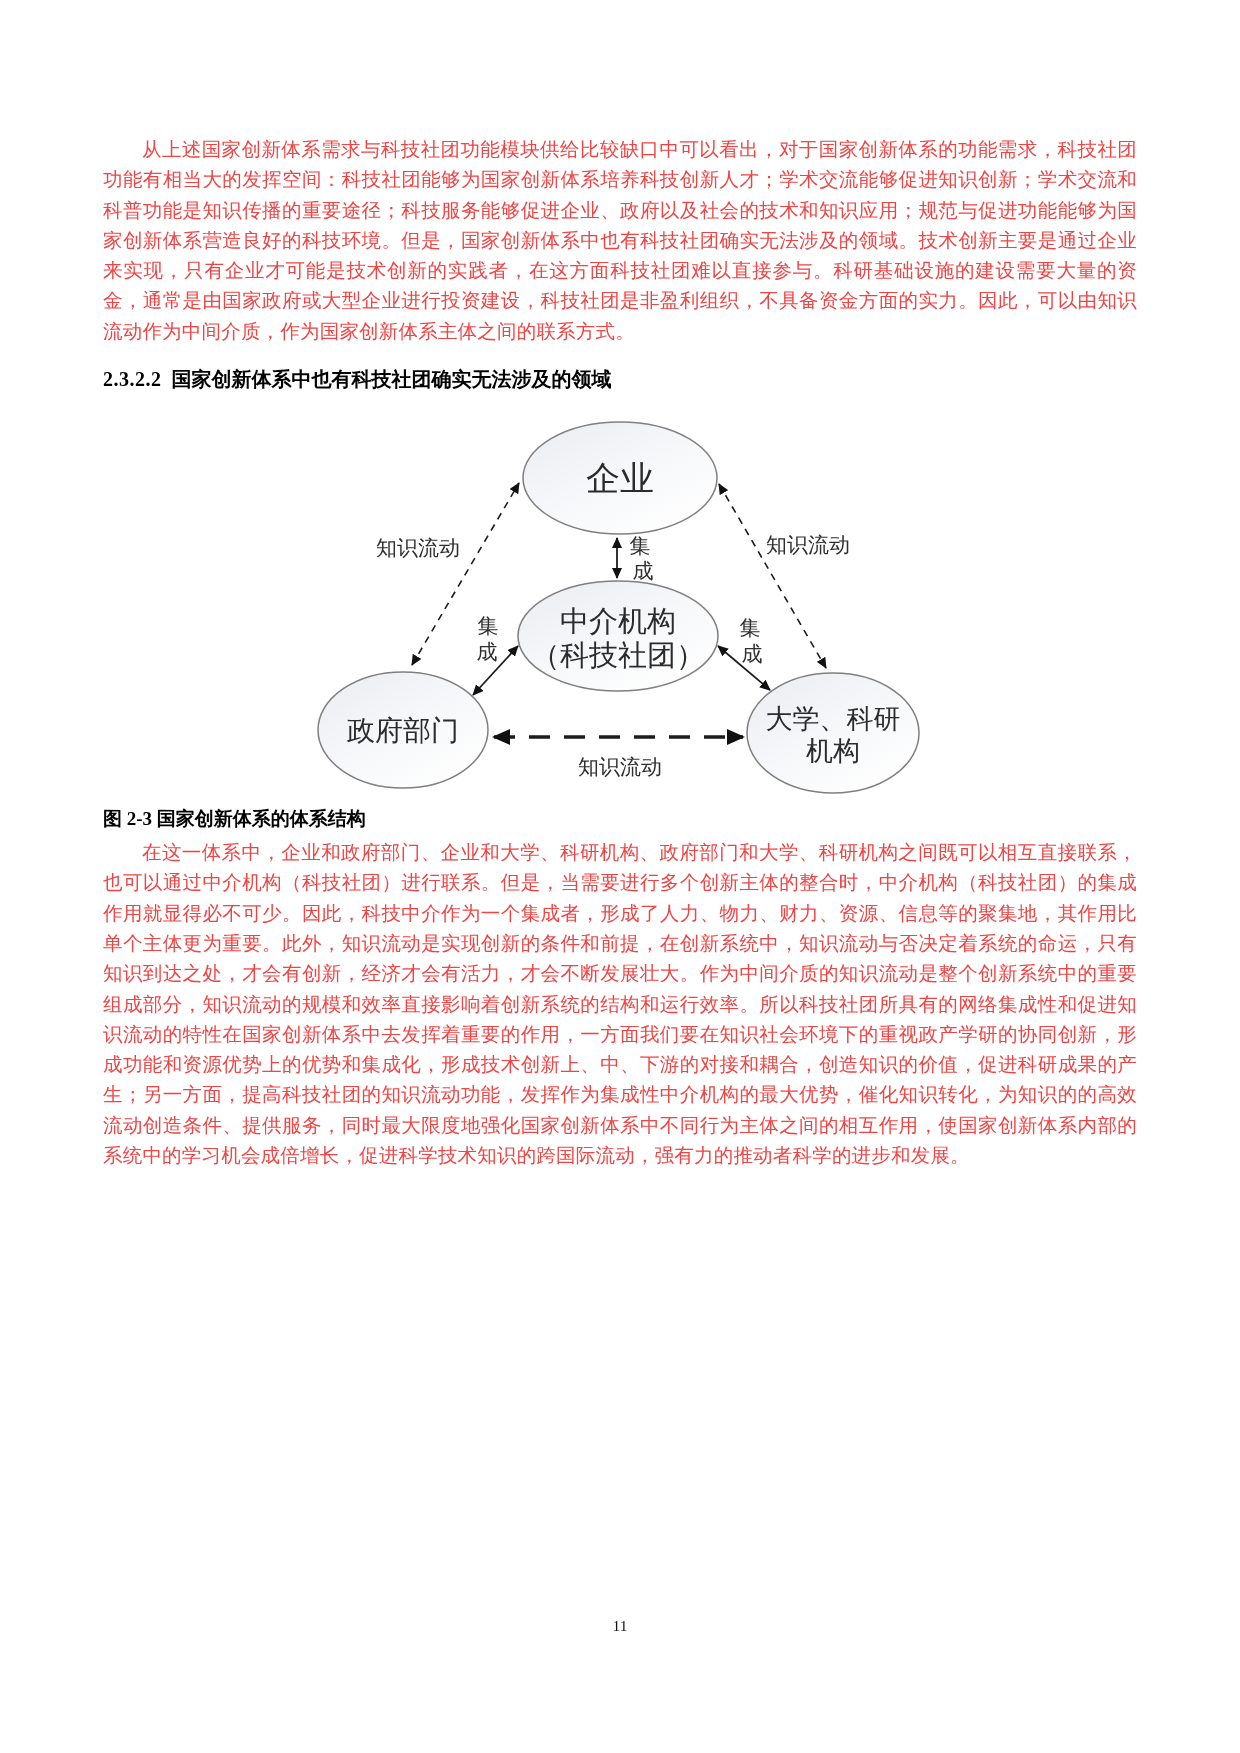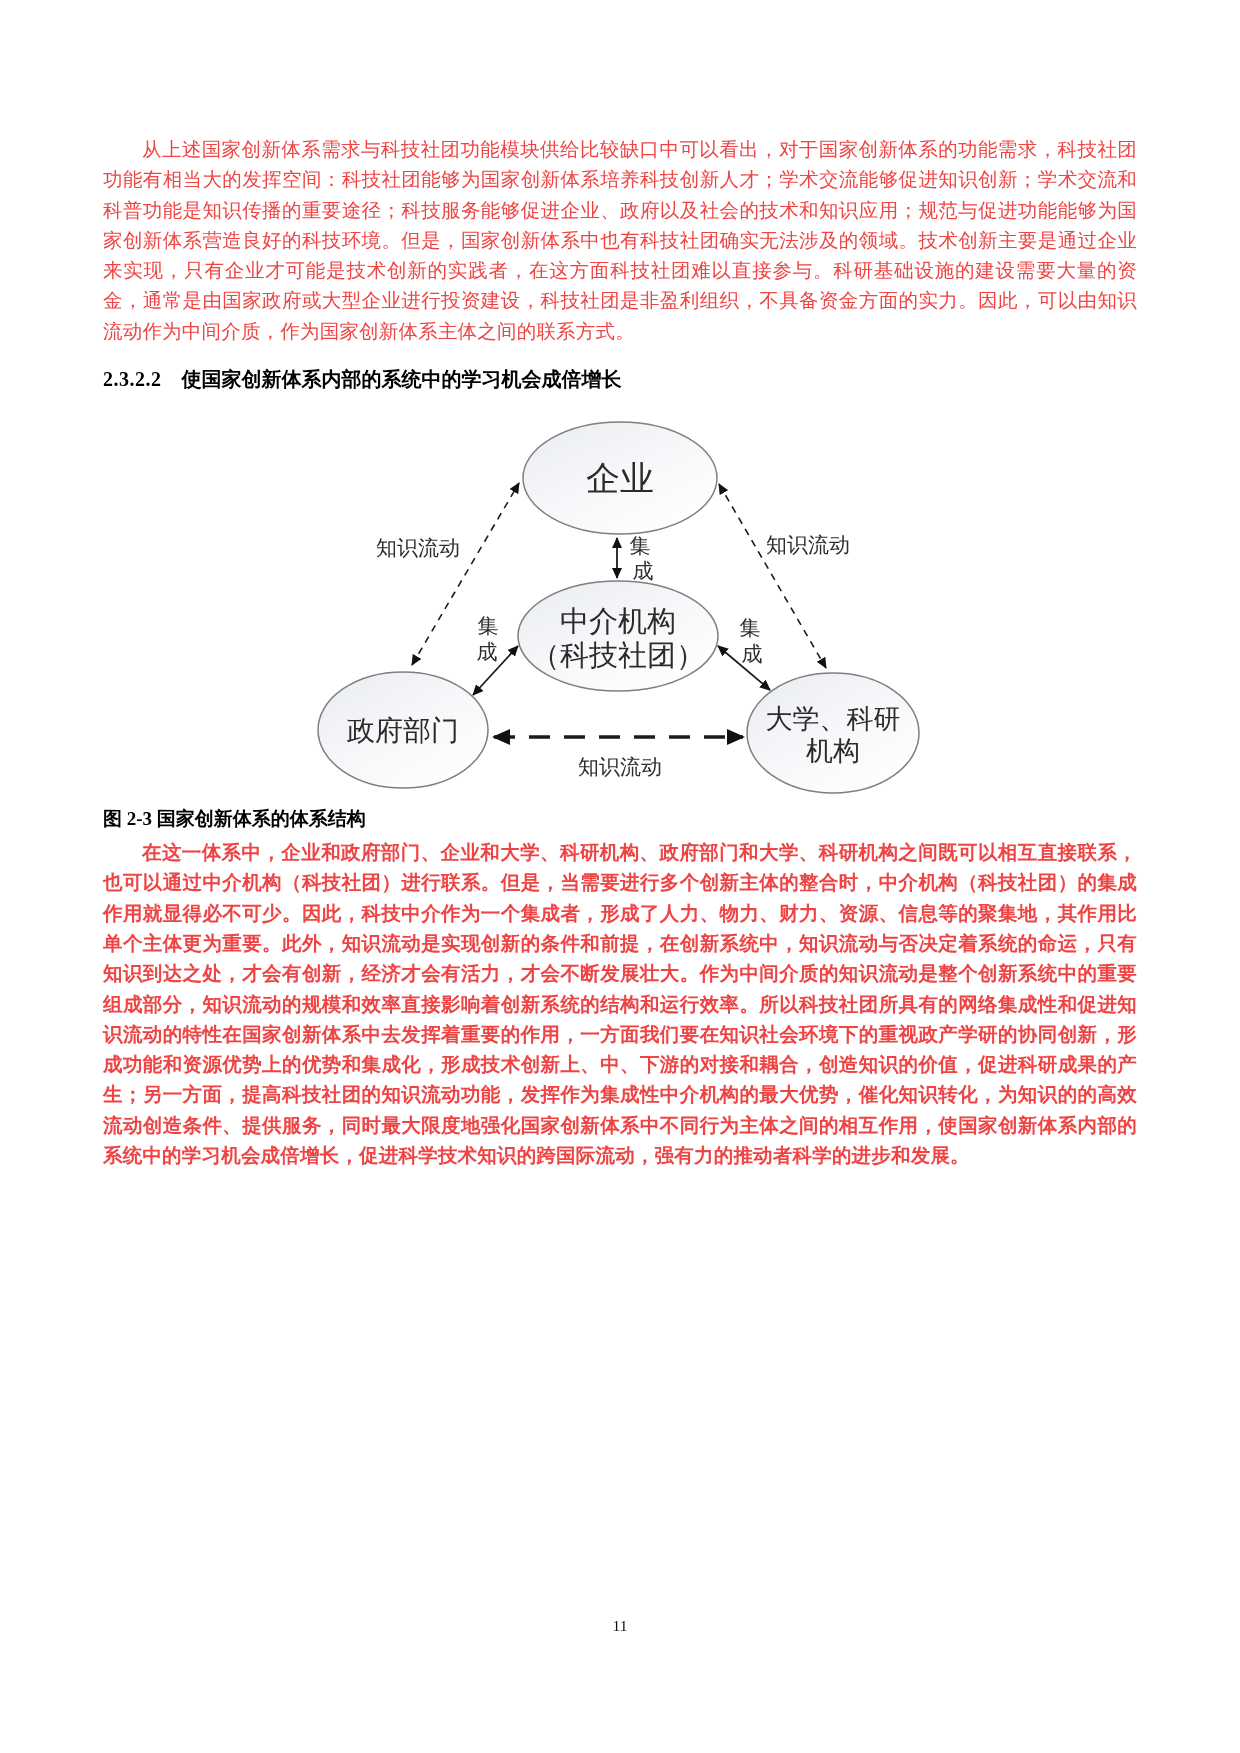--- a/index.html
+++ b/index.html
@@ -25,36 +25,36 @@
     letter-spacing: 0.2px;
   }
   .section-heading {
     margin: 17px 0 0 0;
     font-size: 20px;
     font-weight: bold;
     line-height: 30px;
     color: #000000;
     font-family: "Liberation Serif", "DejaVu Serif", serif;
   }
-  .section-heading .sec-num { margin-right: 20px; letter-spacing: 0.5px; }
+  .section-heading .sec-num { margin-right: 10px; letter-spacing: 0.5px; }
   .figure-block {
     margin: 4px 0 0 0;
     text-align: center;
   }
   .figure-block svg { display: inline-block; }
   .figure-caption {
     margin-top: 2px;
     font-size: 19px;
     line-height: 26px;
     font-weight: bold;
     color: #000000;
     text-align: left;
     font-family: "Liberation Serif", "DejaVu Serif", serif;
   }
-  .para-2 { margin-top: 6px; font-weight: bold; }
+  .para-2 { margin-top: 6px; }
   .page-number {
     position: absolute;
     top: 1617px;
     left: 0;
     width: 100%;
     text-align: center;
     font-size: 15.5px;
     color: #111111;
   }
   
@@ -71,21 +71,21 @@
   .node-ellipse { stroke: #7f7f7f; stroke-width: 1.5; }
 </style>
 </head>
 <body>
 
 <div class="content">
 
   <p class="body-para">从上述国家创新体系需求与科技社团功能模块供给比较缺口中可以看出，对于国家创新体系的功能需求，科技社团功能有相当大的发挥空间：科技社团能够为国家创新体系培养科技创新人才；学术交流能够促进知识创新；学术交流和科普功能是知识传播的重要途径；科技服务能够促进企业、政府以及社会的技术和知识应用；规范与促进功能能够为国家创新体系营造良好的科技环境。但是，国家创新体系中也有科技社团确实无法涉及的领域。技术创新主要是通过企业来实现，只有企业才可能是技术创新的实践者，在这方面科技社团难以直接参与。科研基础设施的建设需要大量的资金，通常是由国家政府或大型企业进行投资建设，科技社团是非盈利组织，不具备资金方面的实力。因此，可以由知识流动作为中间介质，作为国家创新体系主体之间的联系方式。</p>
 
   <h3 class="section-heading">
-    <span class="sec-num">2.3.2.2</span><span>使国家创新体系内部的系统中的学习机会成倍增长</span>
+    <span class="sec-num">2.3.2.2</span><span>国家创新体系中也有科技社团确实无法涉及的领域</span>
   </h3>
 
   <div class="figure-block">
     <svg width="640" height="402" viewBox="0 0 640 402">
       <defs>
         <linearGradient id="nodeGrad" x1="0" y1="0" x2="0.85" y2="1">
           <stop offset="0" stop-color="#e9ecf1"></stop>
           <stop offset="0.55" stop-color="#f7f8fa"></stop>
           <stop offset="1" stop-color="#ffffff"></stop>
         </linearGradient>

